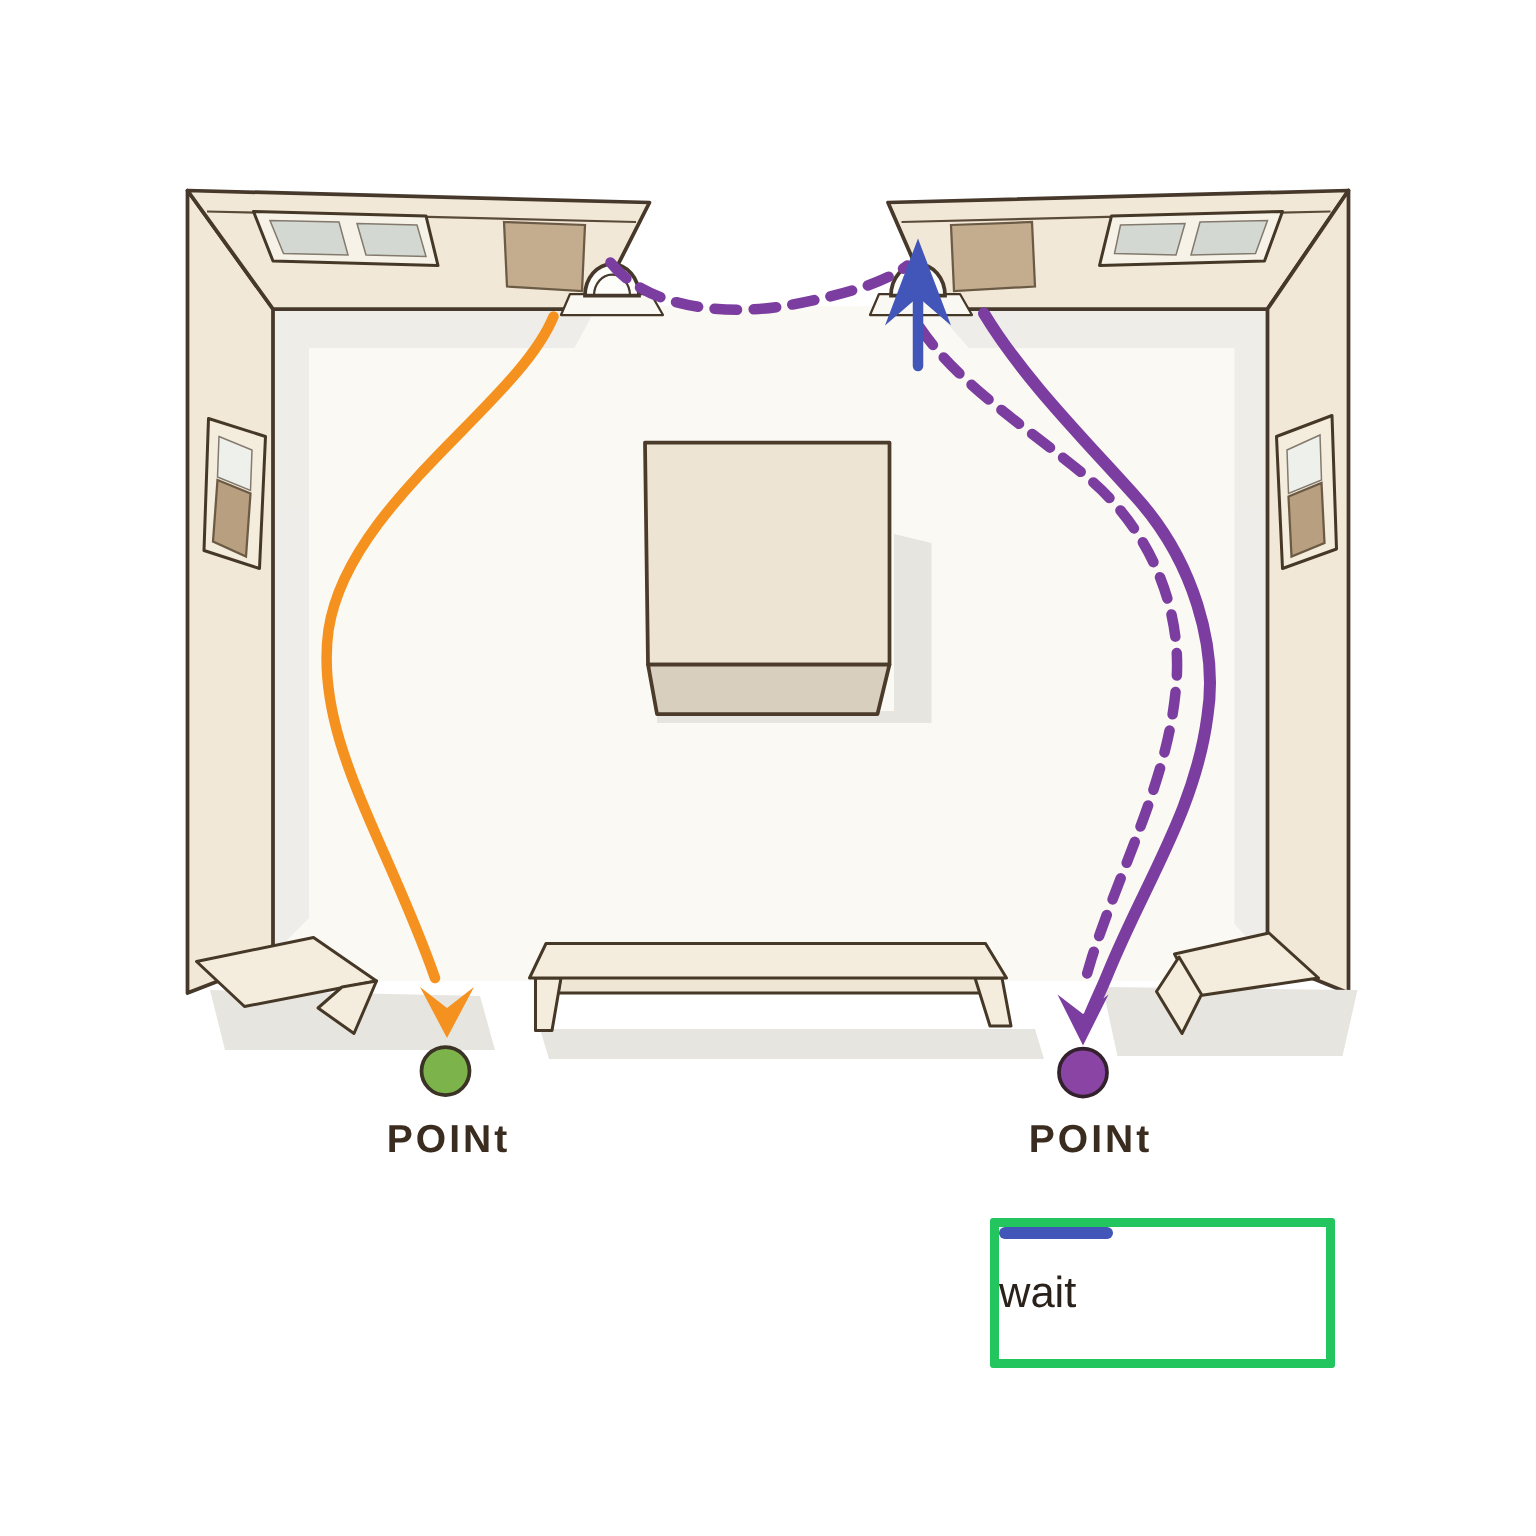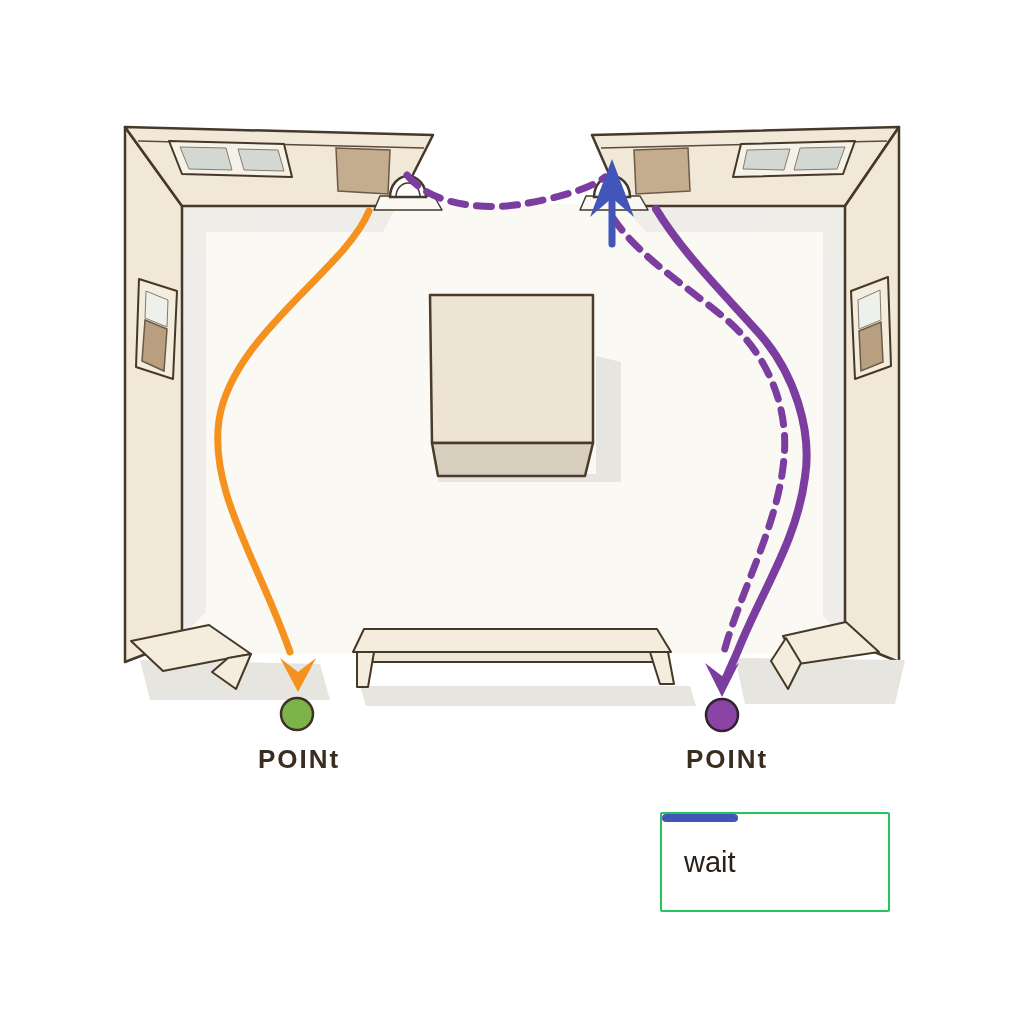--- a/index.html
+++ b/index.html
@@ -18,22 +18,22 @@
   .niche-glass{fill:#eef0ec;stroke:#837a6d;stroke-width:1;}
   .niche-panel{fill:#b89f80;stroke:#6b5a44;stroke-width:1.5;}
   .arch{fill:#fdfdfa;stroke:#46382a;stroke-width:2.5;}
   .arch-inner{fill:none;stroke:#46382a;stroke-width:1.5;}
   .table-top{fill:#ede4d4;stroke:#4a3b2b;stroke-width:2.5;stroke-linejoin:round;}
   .table-front{fill:#d9cfbf;stroke:#4a3b2b;stroke-width:2.5;stroke-linejoin:round;}
   .traj{fill:none;stroke-linecap:round;}
   .pt-label{position:absolute;transform:translateX(-50%);font-size:26px;font-weight:600;
             letter-spacing:2px;color:#3a2d20;white-space:nowrap;}
   .legend{position:absolute;left:660px;top:812px;width:230px;height:100px;box-sizing:border-box;
-          background:#ffffff;border:2px solid #22c55e;border-radius:2px;display:flex;
-          flex-direction:column;justify-content:center;gap:12px;padding-left:22px;}
+          background:#ffffff;border:6px solid #22c55e;border-radius:2px;display:flex;
+          flex-direction:column;justify-content:center;gap:12px;}
   .legend-row{display:flex;align-items:center;gap:20px;}
   .legend-label{font-size:29px;color:#2a211a;line-height:1;}
 </style>
 </head>
 <body>
 
 <div class="stage">
 
   <svg width="1024" height="1024" viewBox="0 0 1024 1024">
 

